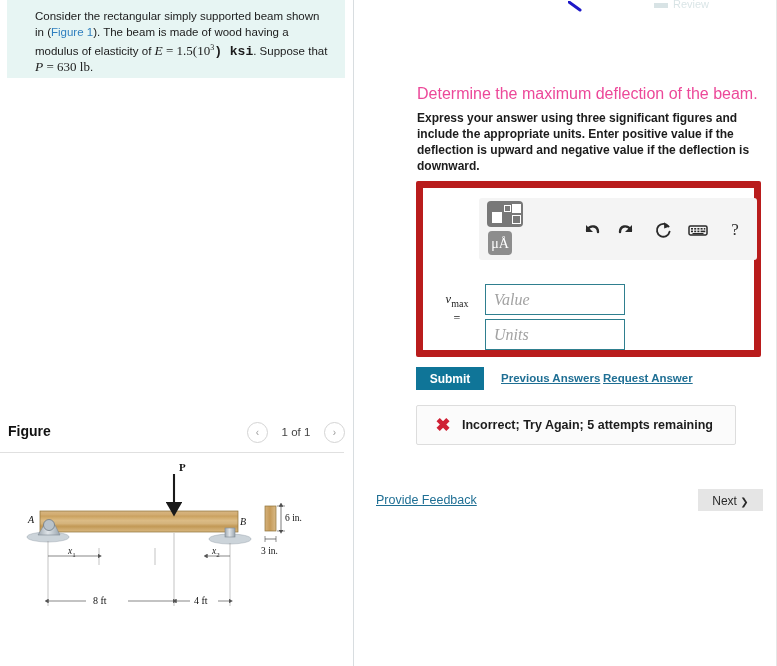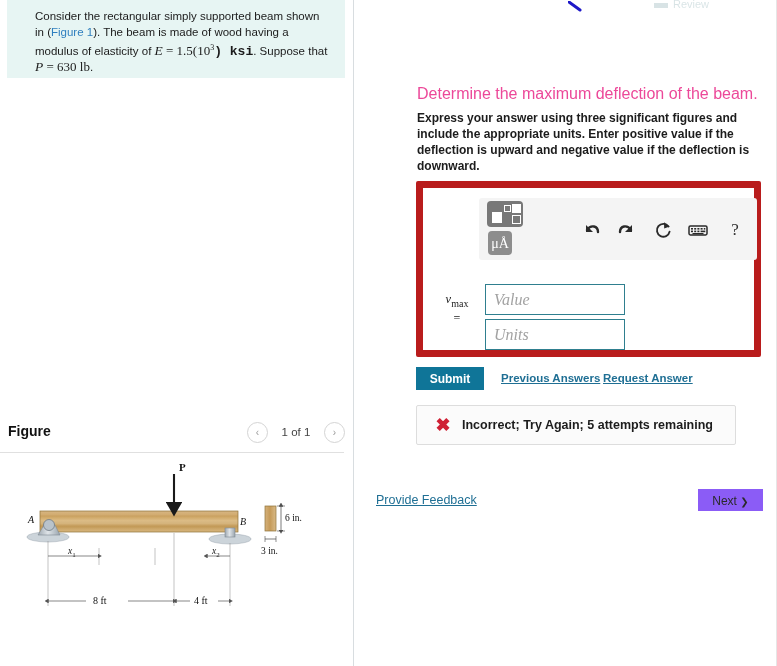--- a/index.html
+++ b/index.html
@@ -347,21 +347,21 @@
   #provide-feedback {
     position: absolute;
     left: 22px; top: 493px;
     font-size: 12.5px;
     color: #1f6f94;
   }
   #next-btn {
     position: absolute;
     left: 344px; top: 489px;
     width: 65px; height: 22px;
-    background: #8b5cf6;
+    background: #e5e5e5;
     color: #2a2a2a;
     border: none;
     font-family: "Liberation Sans", sans-serif;
     font-size: 12px;
     text-align: center;
     line-height: 22px;
     cursor: pointer;
   }
   
   #right-edge {

